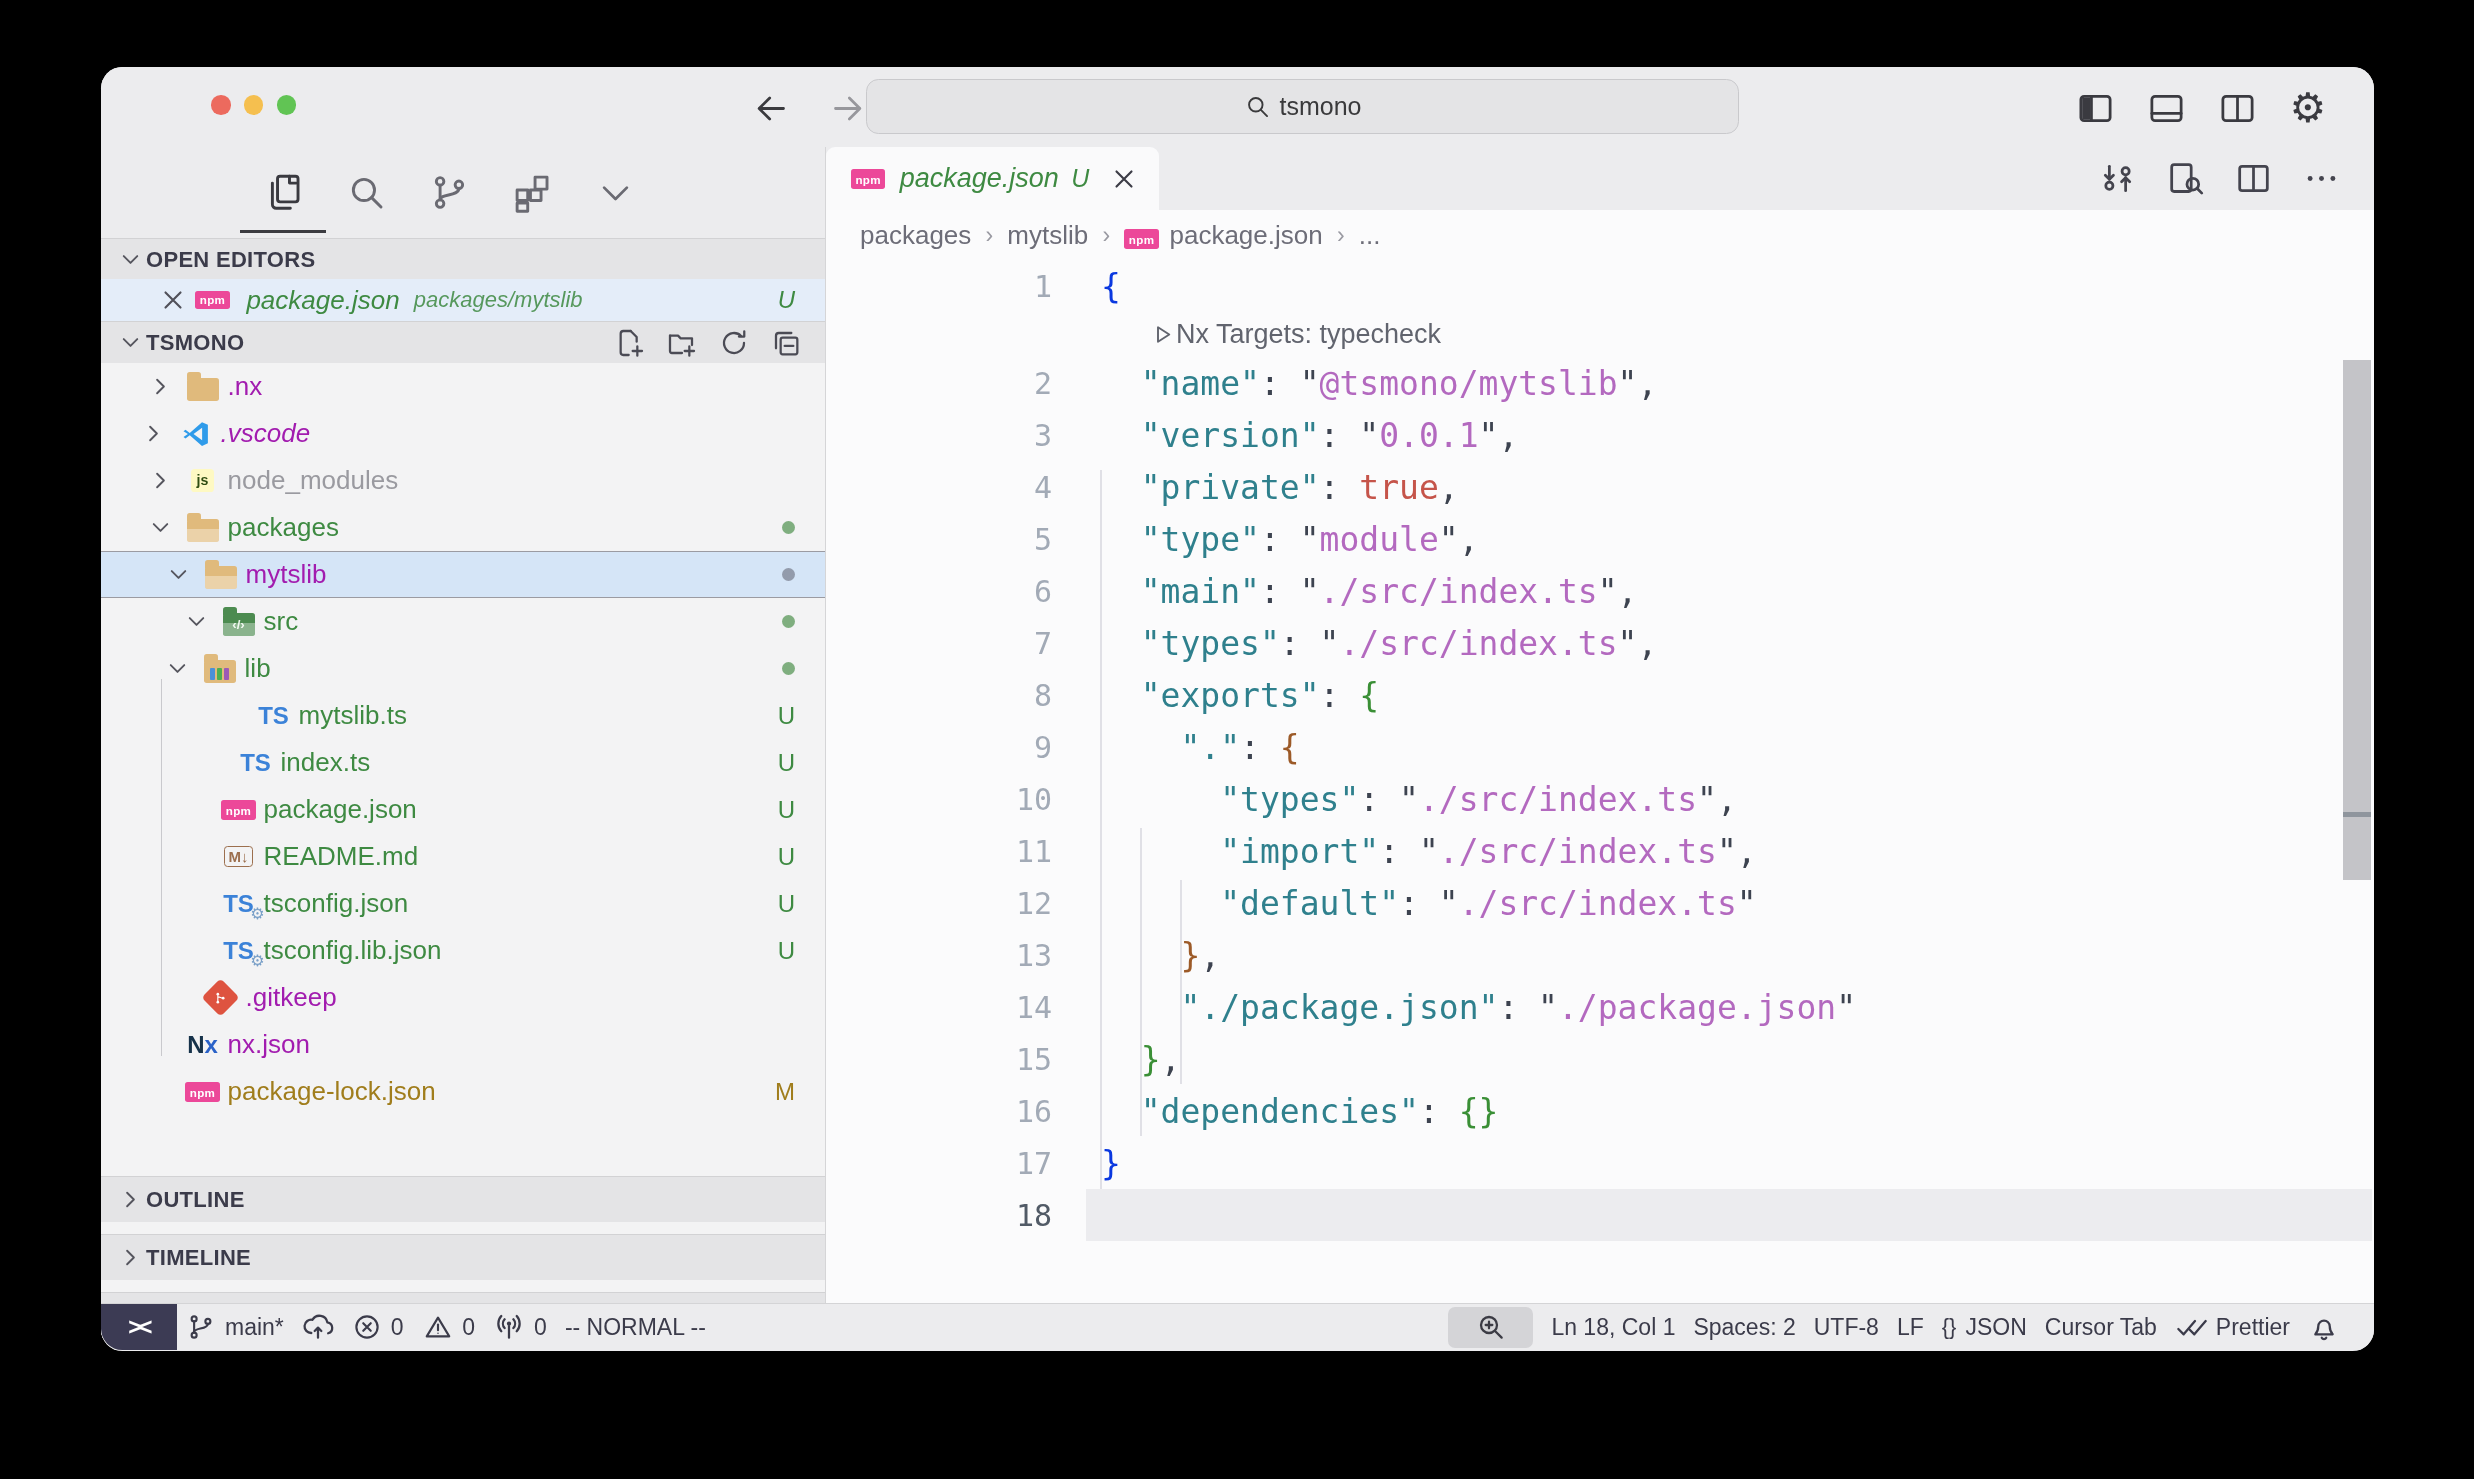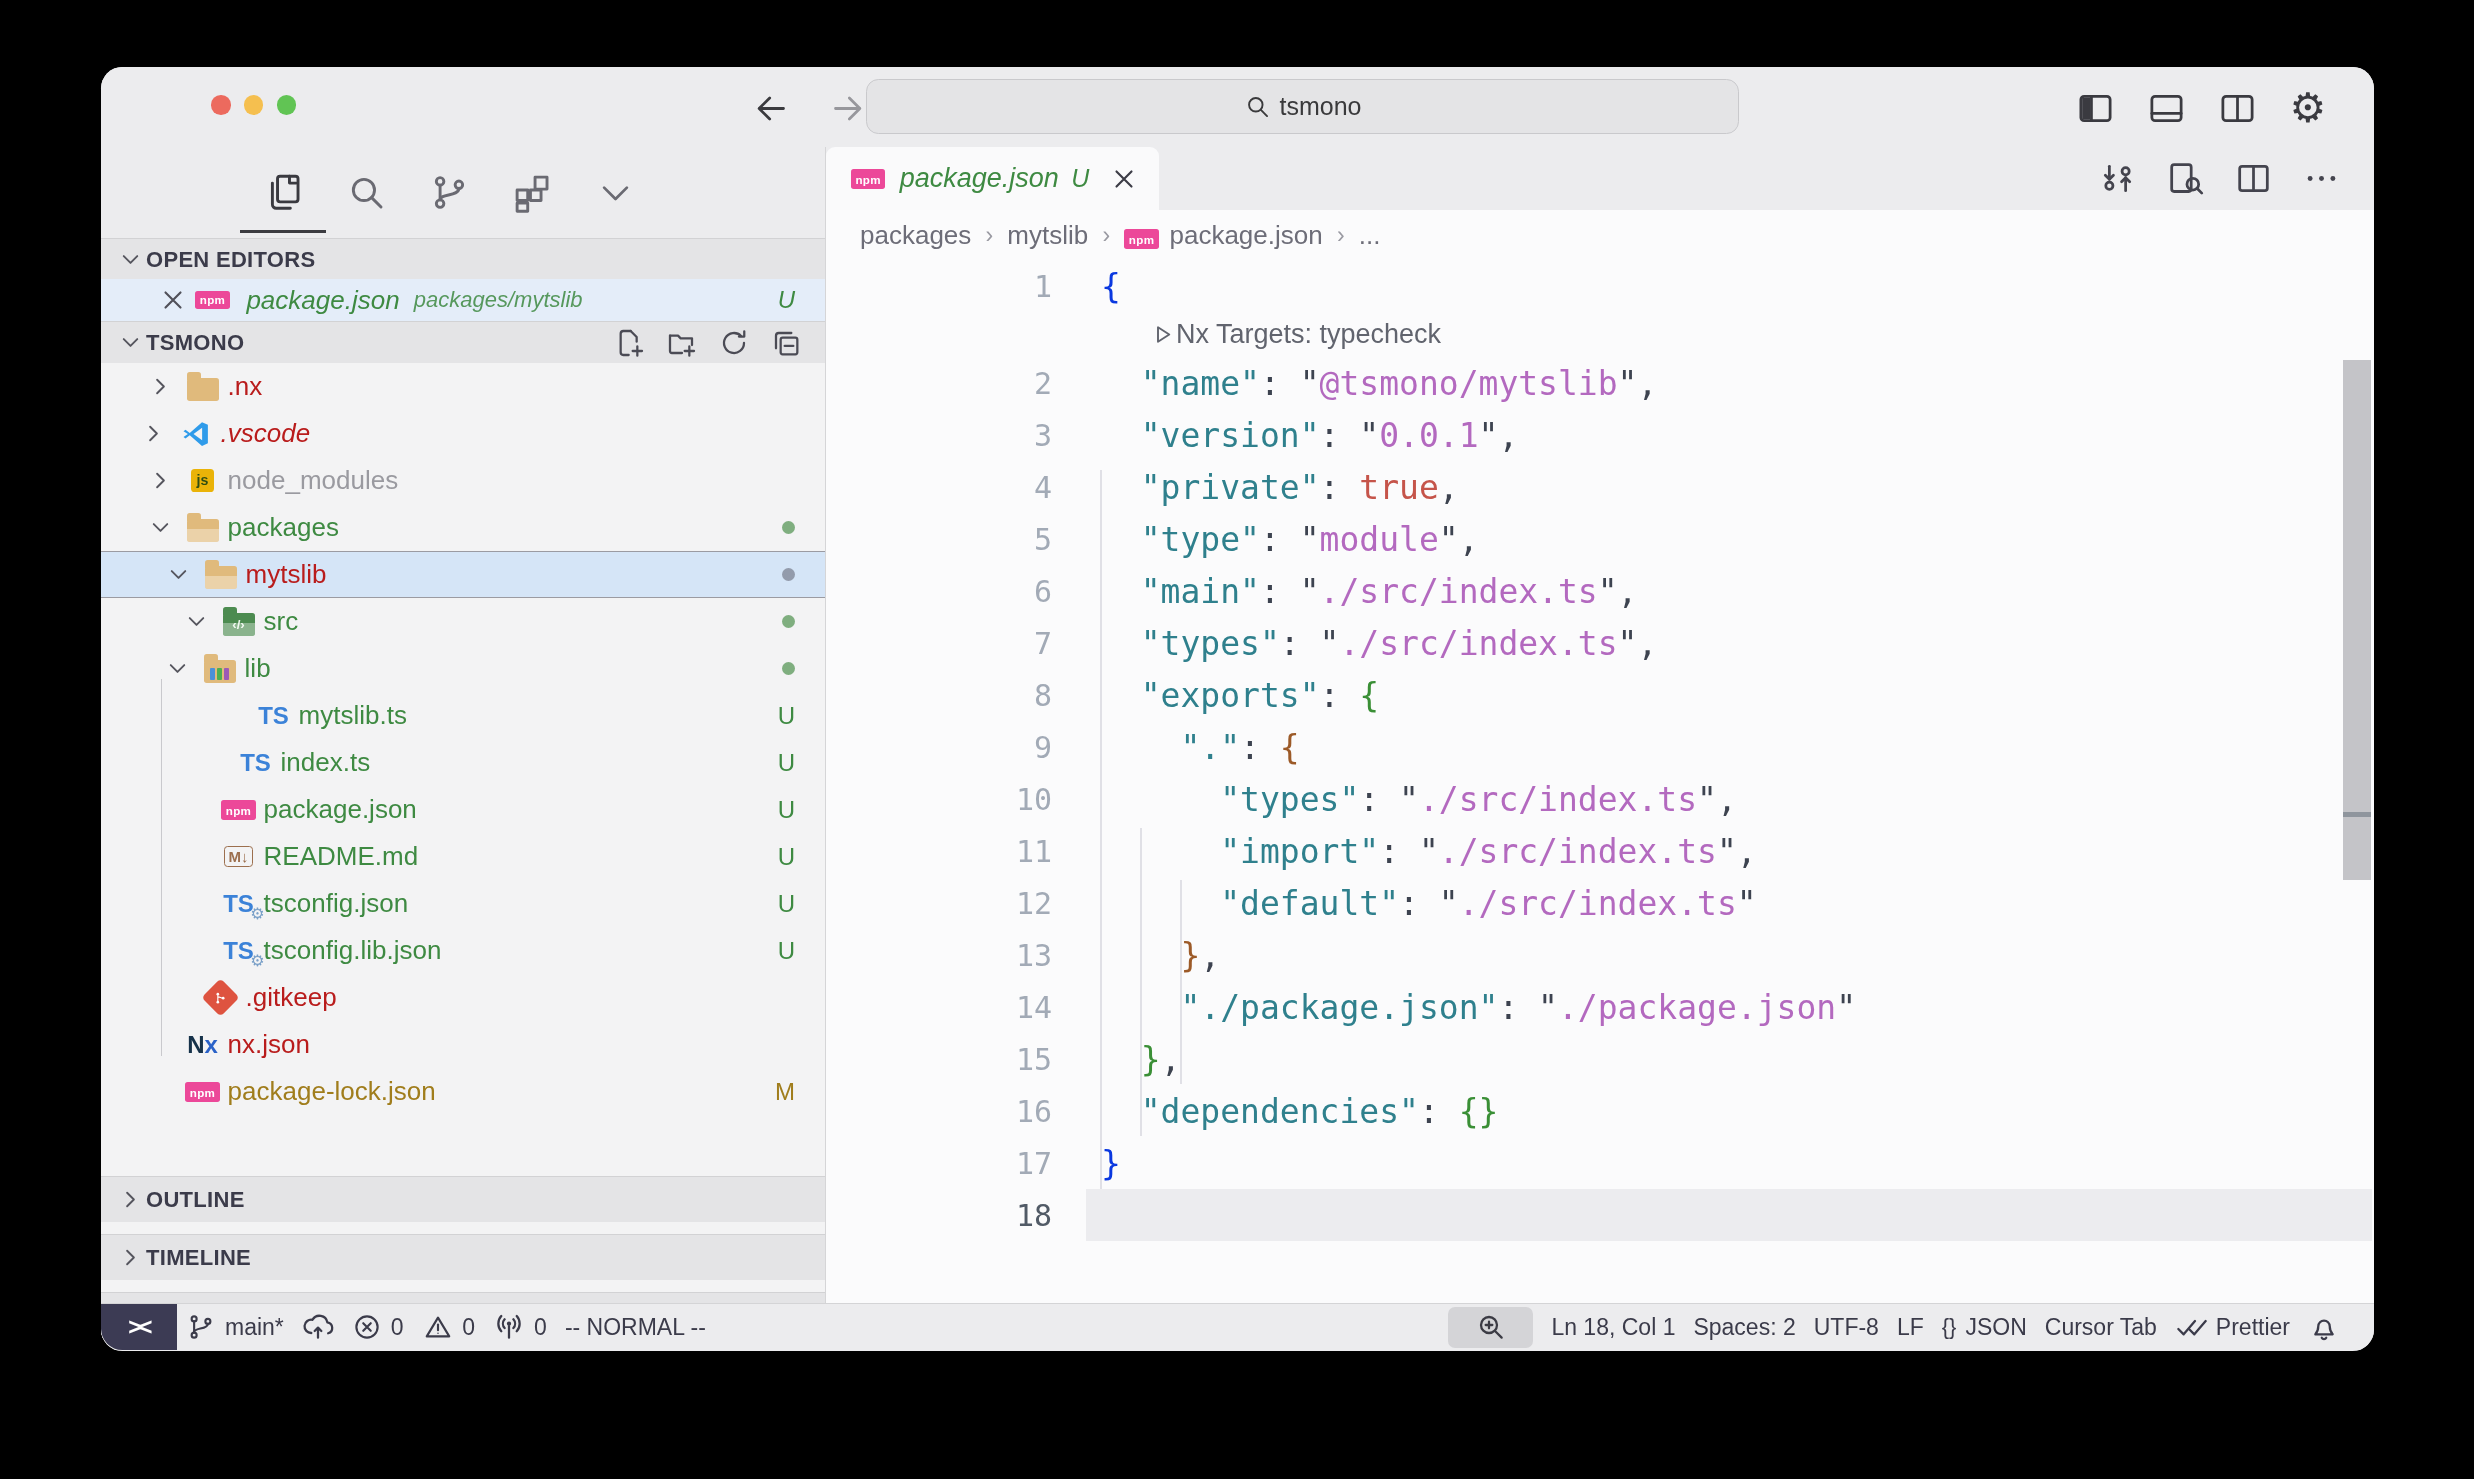--- a/index.html
+++ b/index.html
@@ -40,21 +40,21 @@
     display:flex;align-items:center;padding-left:53px;box-sizing:border-box;}
   .oe-close{width:37px;height:37px;color:#51515a;display:flex;align-items:center;justify-content:center;}
   .oe-name{font-style:italic;color:#3e8a42;font-size:26px;margin-left:12.4px;}
   .oe-path{font-style:italic;color:#3e8a42;font-size:22px;margin-left:14.2px;opacity:.85;}
   .oe-badge{margin-left:auto;margin-right:30px;color:#3e8a42;font-size:24px;font-style:italic;}
   .tree{position:absolute;left:0;top:216px;width:100%;}
   .trow{height:47px;display:flex;align-items:center;box-sizing:border-box;position:relative;}
   .trow.sel{background:#d5e5f7;border-top:0.9px solid #9b9ba2;border-bottom:0.9px solid #9b9ba2;}
   .tchev{width:41px;height:36px;display:flex;align-items:center;justify-content:center;color:#55555e;flex:none;}
   .ticon{width:43px;height:36px;display:flex;align-items:center;justify-content:center;flex:none;}
-  .tlabel{font-size:26px;color:#b91c1c;margin-left:3.6px;white-space:nowrap;}
+  .tlabel{font-size:26px;color:#a21caf;margin-left:3.6px;white-space:nowrap;}
   .tlabel.green{color:#3e8a42;} .tlabel.dim{color:#9a9aa0;} .tlabel.ochre{color:#a07d1c;}
   .tright{margin-left:auto;margin-right:30px;display:flex;align-items:center;}
   .badge{font-size:24px;color:#3e8a42;} .badge.ochre{color:#a07d1c;}
   .dot{width:13.3px;height:13.3px;border-radius:50%;}
   .dot.g{background:#7fae7f;} .dot.gr{background:#939bab;}
   .tguide{position:absolute;left:60px;top:532px;width:0.9px;height:377px;background:#c9c9cd;}
   .botsections{position:absolute;left:0;top:1017px;width:100%;}
   .botsections .shead{position:relative;height:46px;margin-top:12px;}
 
   
@@ -68,21 +68,21 @@
     padding:3.6px 4.4px;line-height:1;letter-spacing:0.4px;}
   .tsico{color:#3b82d8;font-weight:bold;font-size:24px;position:relative;}
   .tsico .gearlet{position:absolute;right:-10.7px;bottom:-5.3px;font-size:16px;color:#7aa0c8;
     font-family:"DejaVu Sans",sans-serif;}
   .mdbox{border:1.8px solid #9c6f4e;color:#9c6f4e;border-radius:3.6px;font-weight:bold;font-size:15px;padding:1.8px 3.6px;line-height:1;}
   .gitico{width:27px;height:27px;background:#de5340;border-radius:4.4px;transform:rotate(45deg);
     display:flex;align-items:center;justify-content:center;}
   .gitico svg{transform:rotate(-45deg);}
   .nxico{font-weight:bold;font-size:24px;color:#16324a;}
   .nxico i{font-style:normal;color:#2a62c8;}
-  .nodeico{background:#eab308;color:#2f4d12;font-weight:bold;font-size:14.2px;border-radius:3.6px;
+  .nodeico{background:#fef9c3;color:#2f4d12;font-weight:bold;font-size:14.2px;border-radius:3.6px;
     padding:4.4px 5.3px;line-height:1;}
 
   
   .divider{position:absolute;left:724px;top:80px;width:1.8px;height:1156px;background:#d5d5d7;}
   .editor{position:absolute;left:725px;top:80px;width:1548px;height:1156px;background:#fbfbfc;}
   .tabstrip{position:absolute;left:0;top:0;width:100%;height:63px;background:#ececee;}
   .tab{position:absolute;left:0;top:0;height:63px;width:333px;background:#fafafb;
     border-radius:9px 9px 0 0;display:flex;align-items:center;padding:0 21.3px 0 25px;box-sizing:border-box;}
   .tab-name{font-style:italic;color:#3e8a42;font-size:27px;margin-left:14.2px;}
   .tab-badge{font-style:italic;color:#3e8a42;font-size:25px;margin-left:12.4px;}

